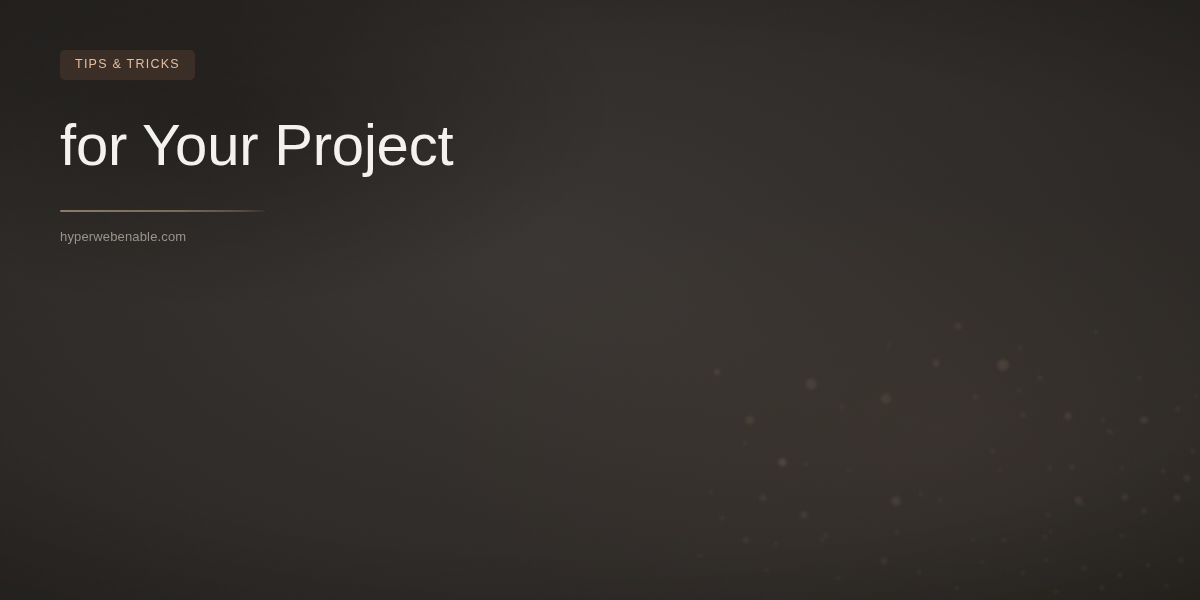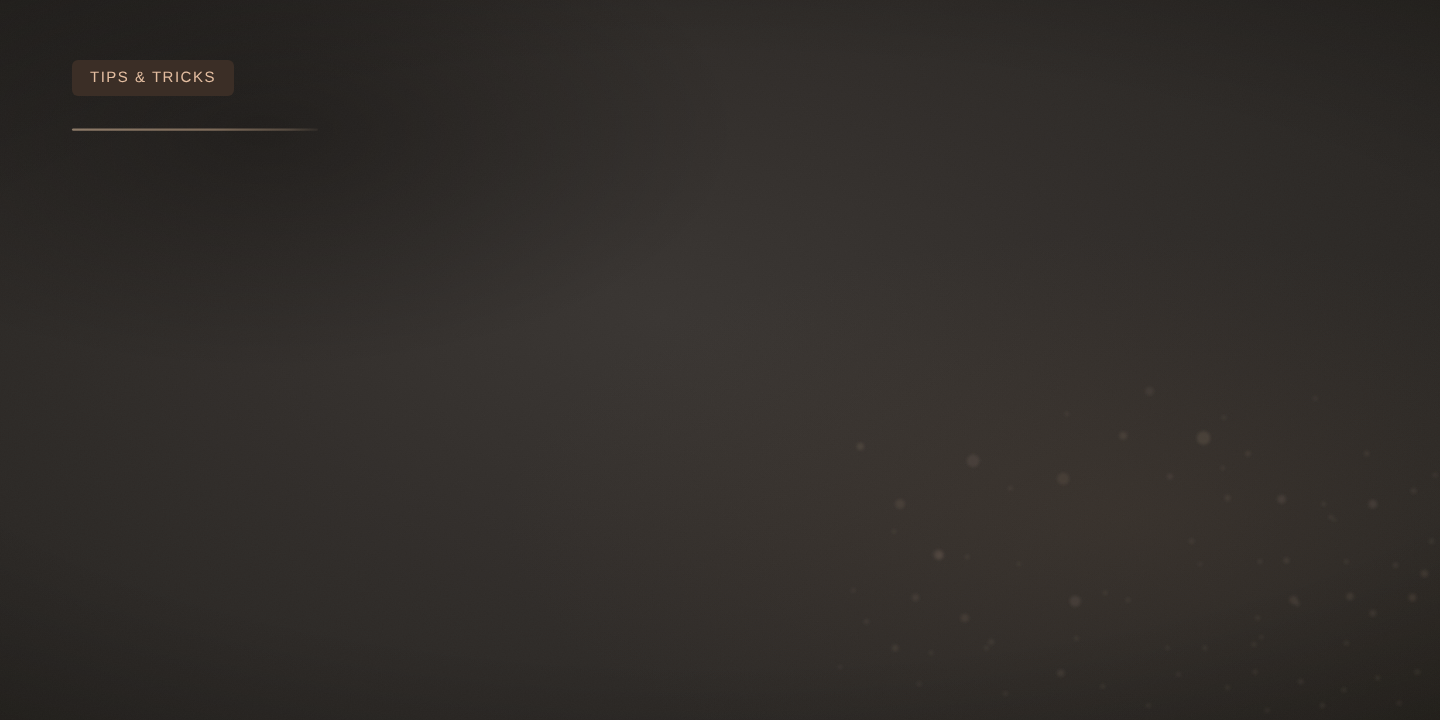--- a/index.html
+++ b/index.html
@@ -198,20 +198,22 @@
           <circle cx="1196" cy="396" r="2" fill="#6b5e52" fill-opacity="0.18"></circle>
         </g>
     </svg>
   </div>
 
   <div class="content">
 
     <div class="badge">TIPS &amp; TRICKS</div>
 
     <h1 class="headline">
+      <span class="ln">for Your Project</span>
     </h1>
 
     <div class="divider"></div>
 
+    <div class="site">hyperwebenable.com</div>
 
   </div>
 
 </div>
 
 </body></html>

